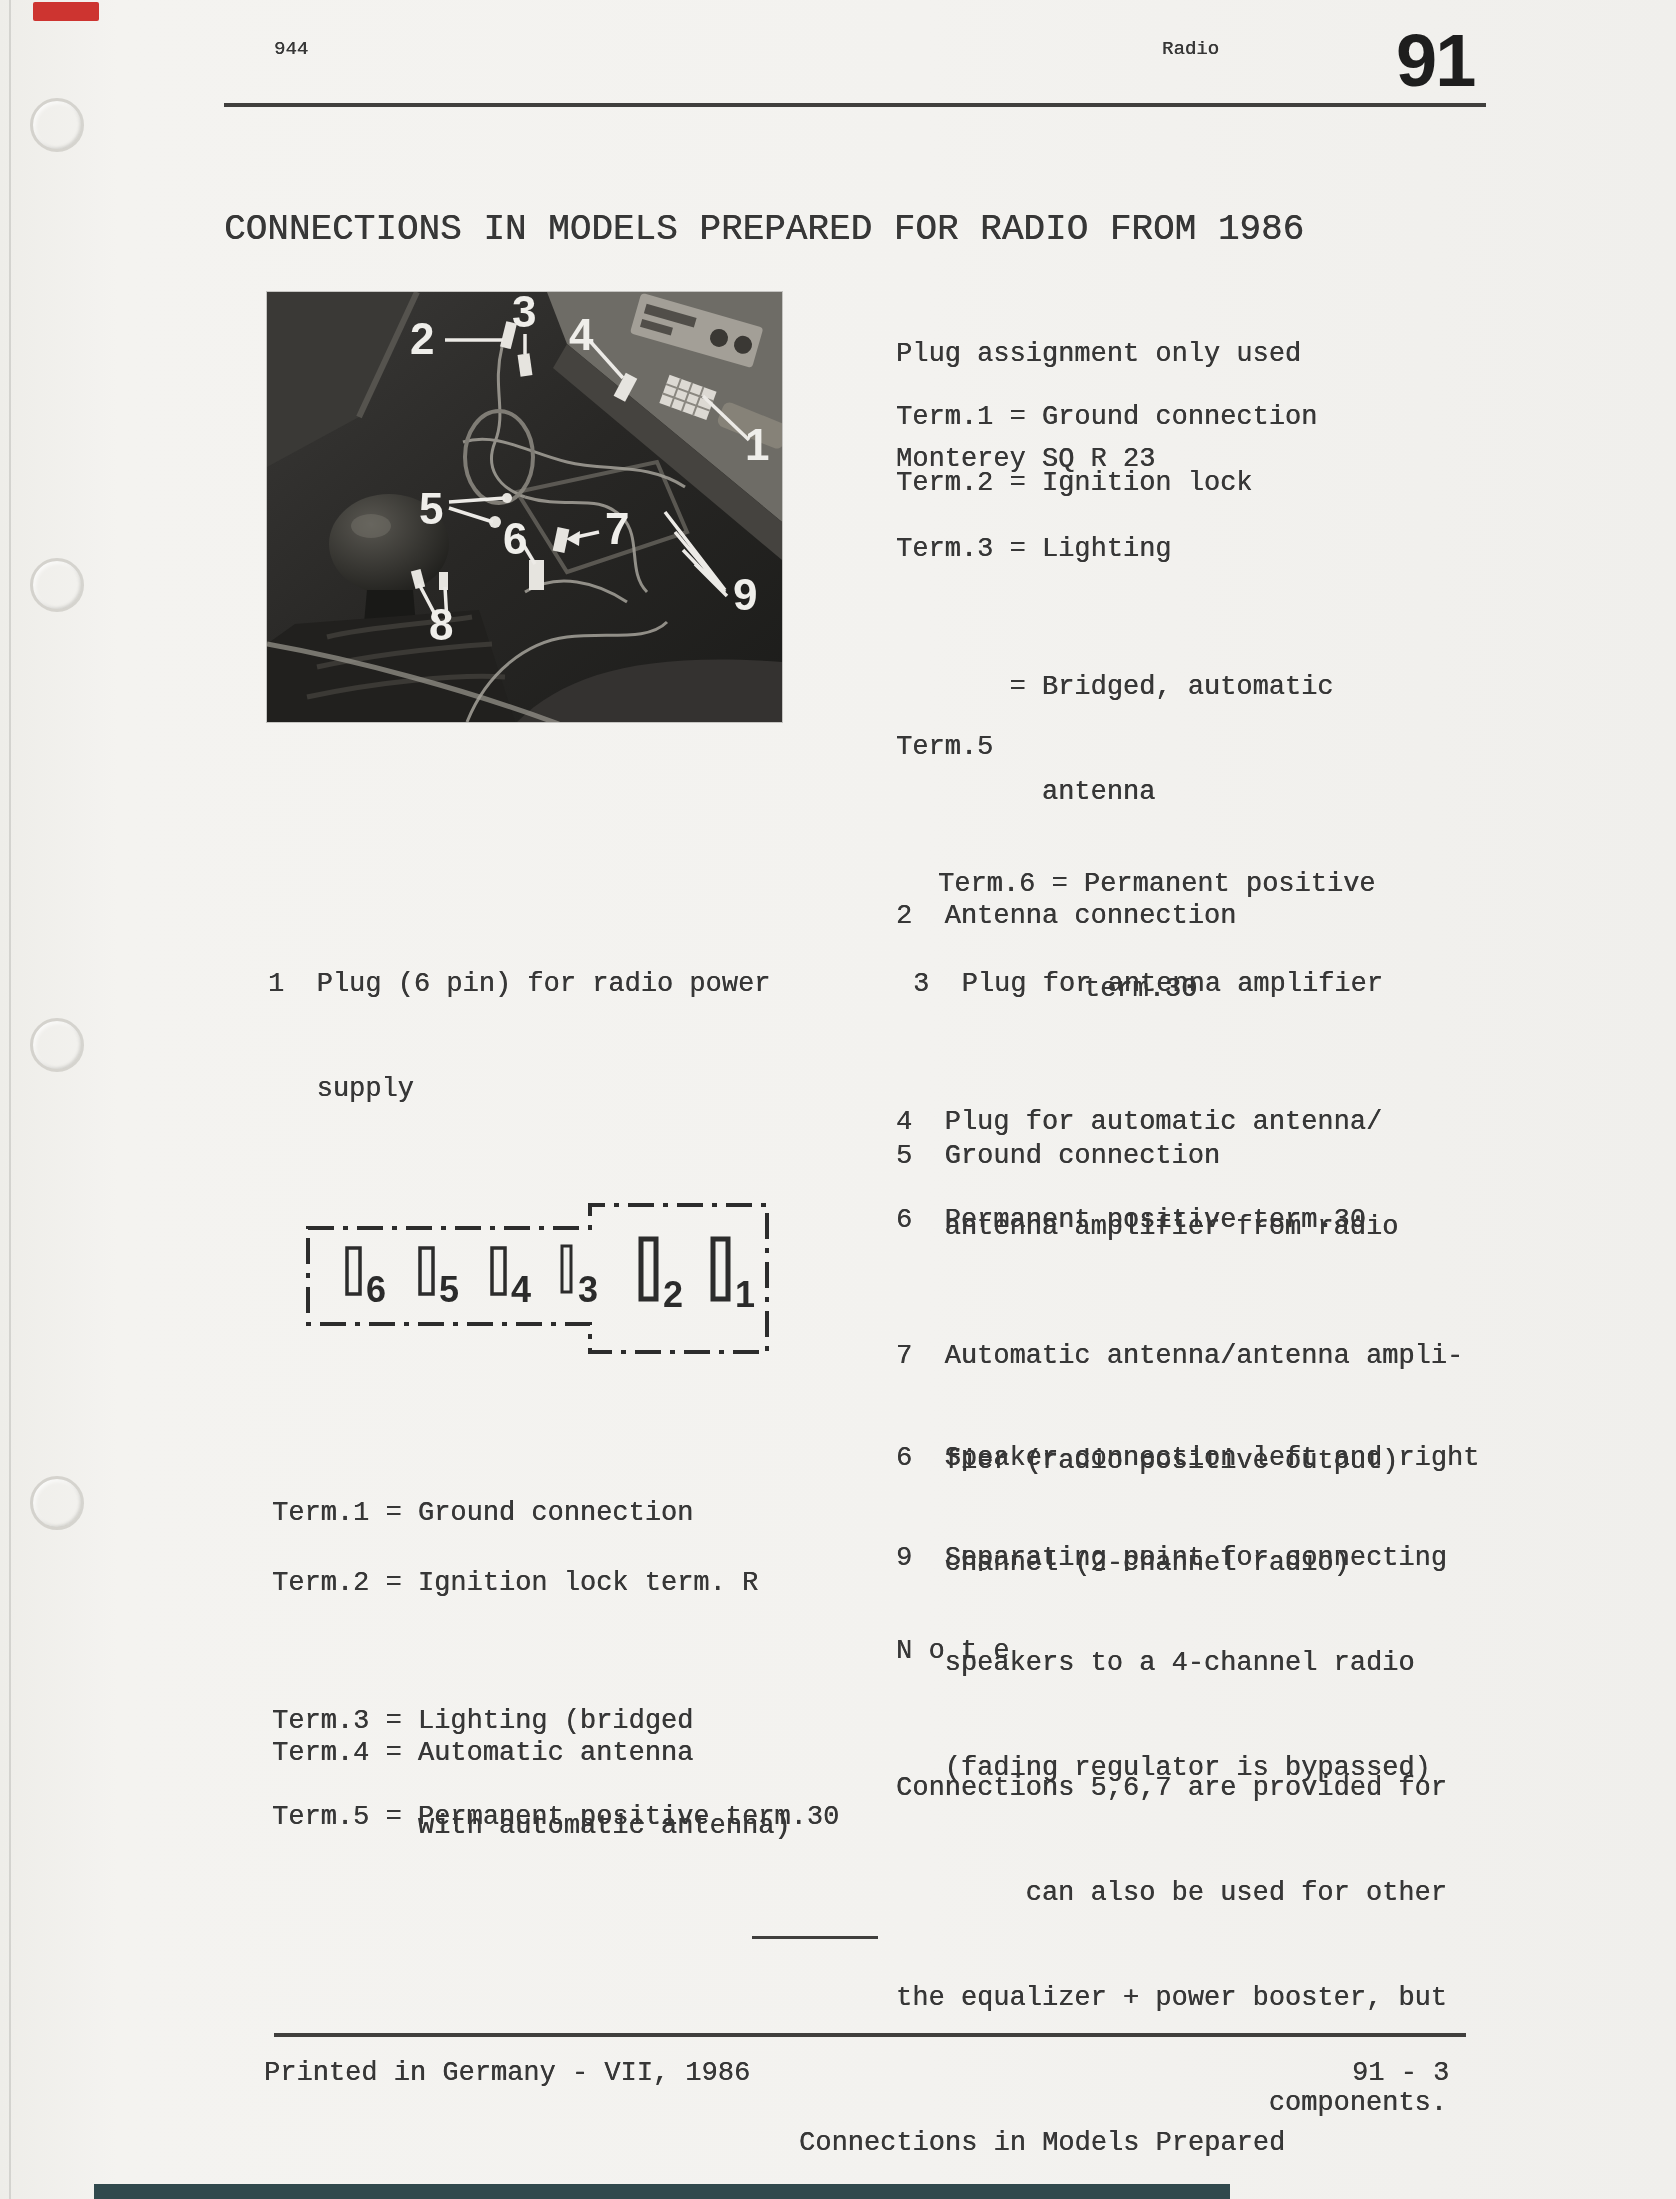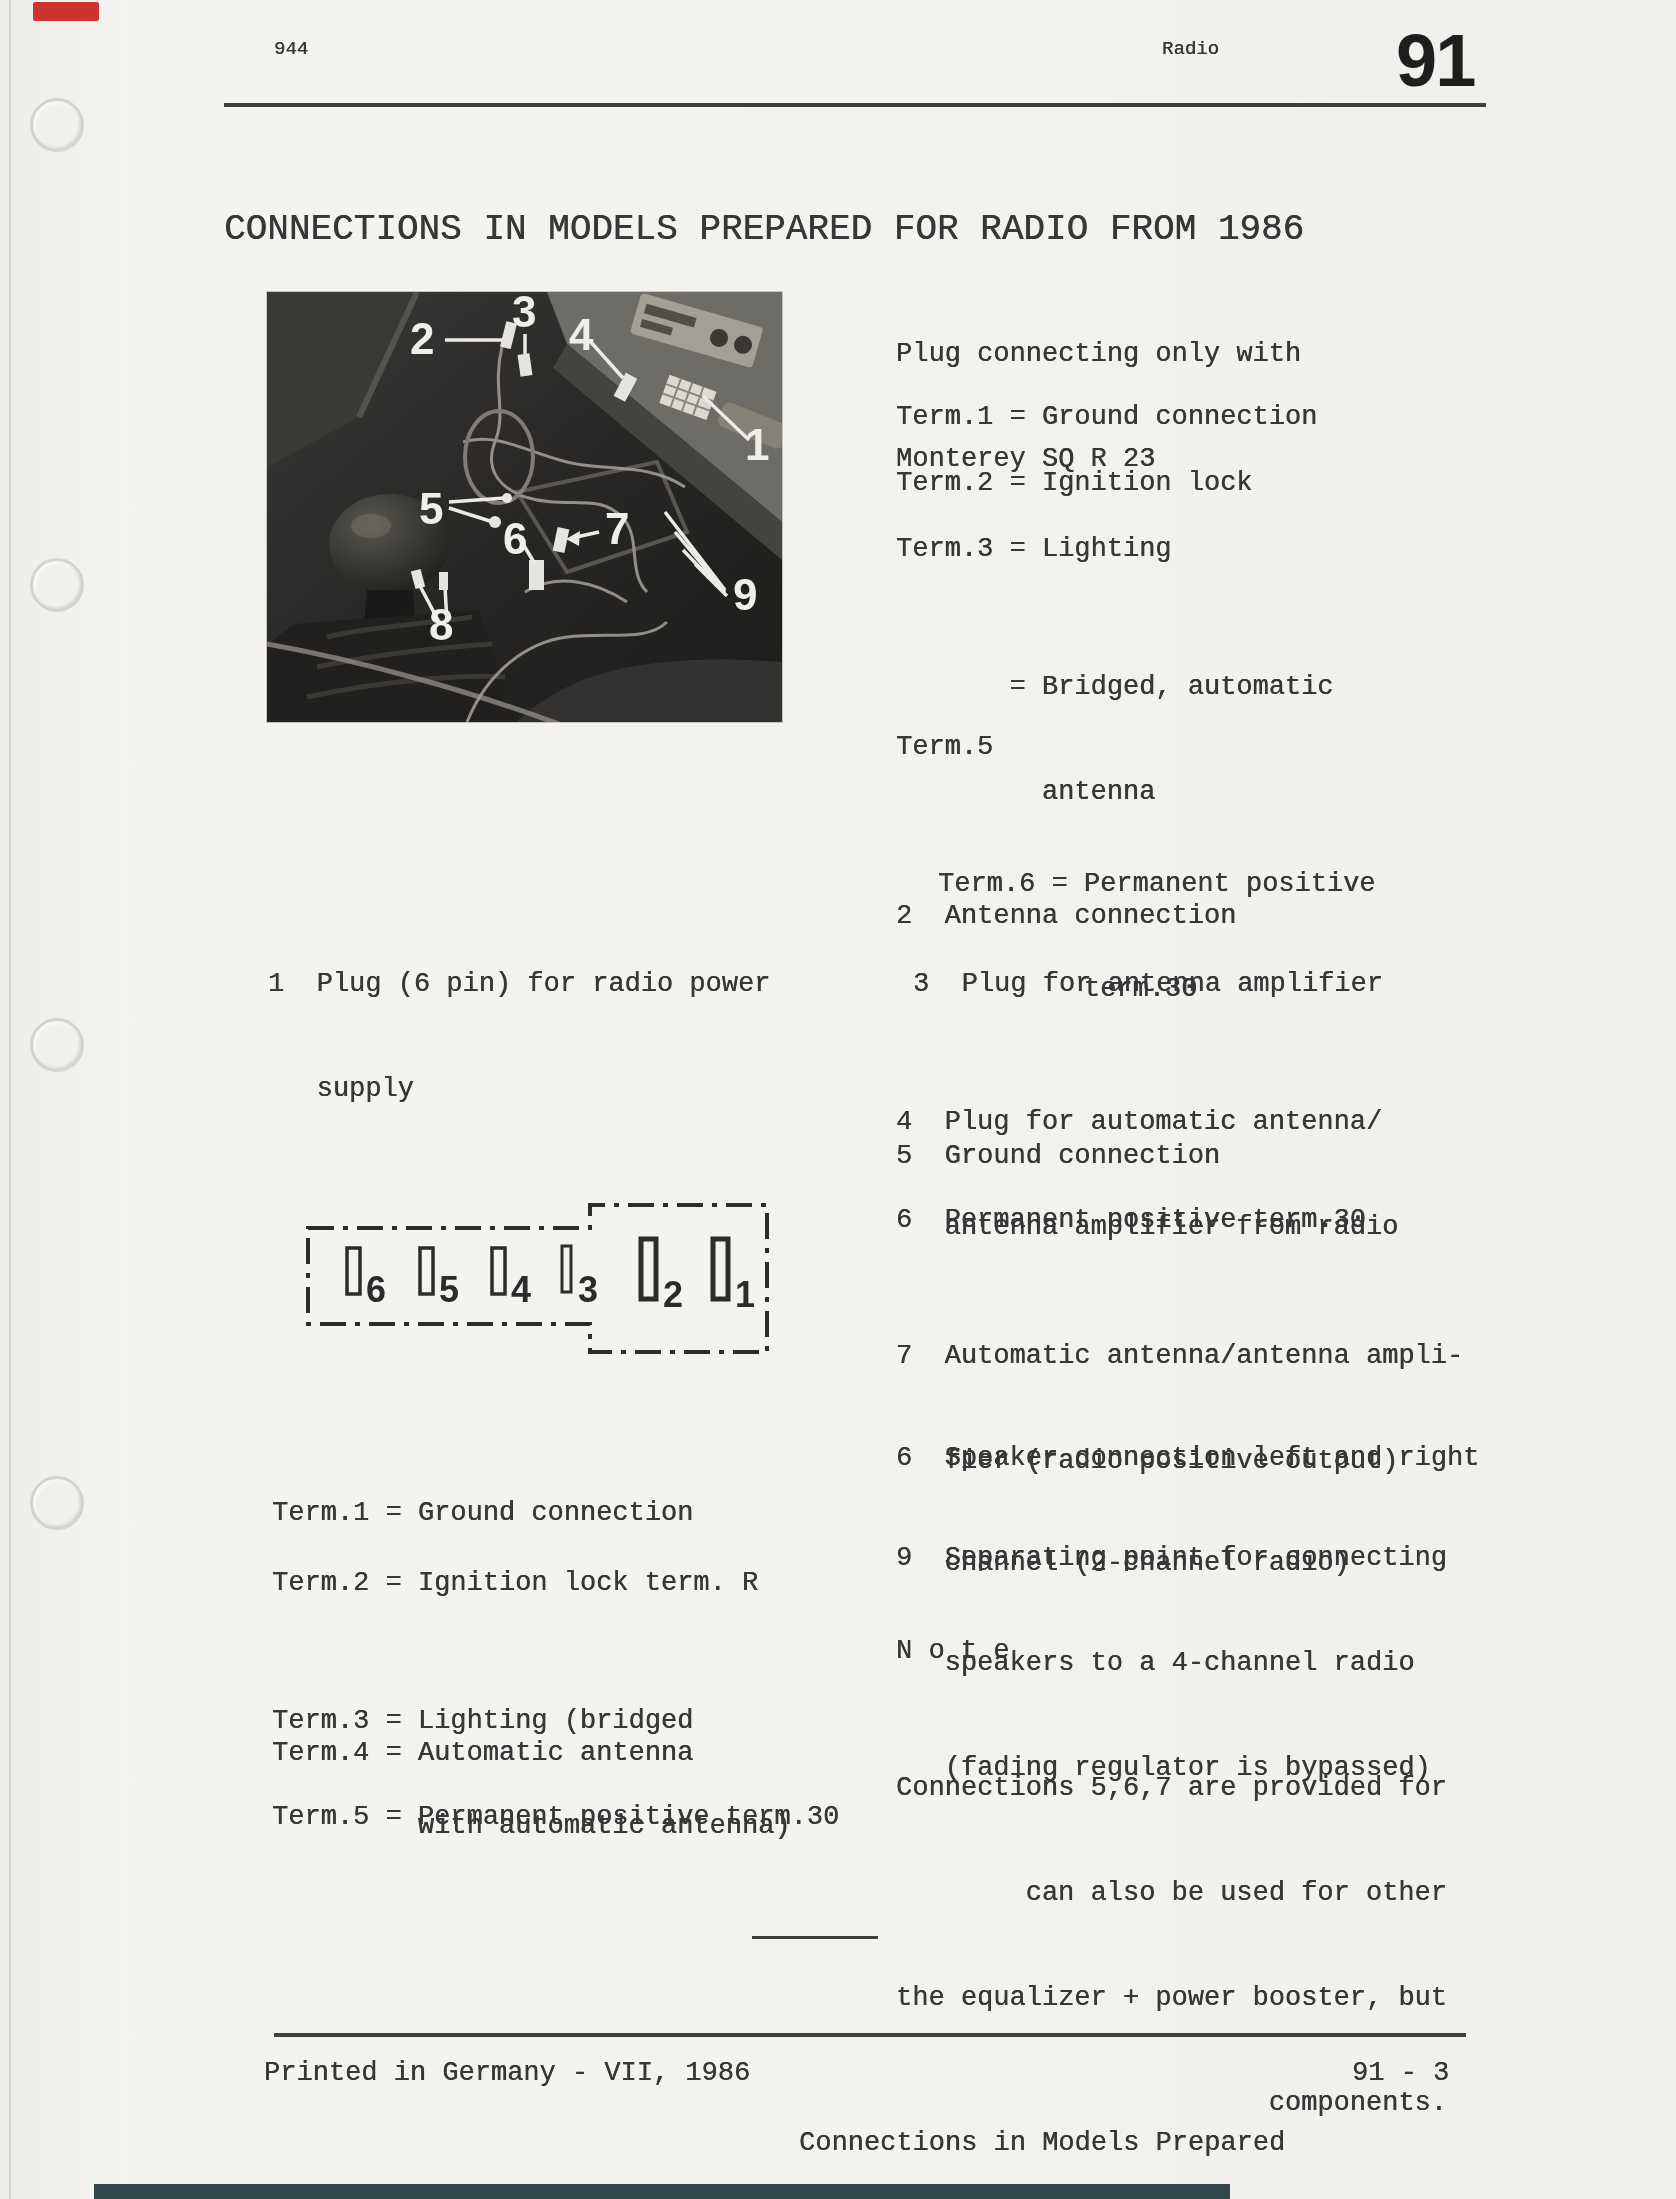--- a/index.html
+++ b/index.html
@@ -148,21 +148,21 @@
     <text class="callout" x="245" y="35">3</text>
     <text class="callout" x="302" y="58">4</text>
     <text class="callout" x="152" y="232">5</text>
     <text class="callout" x="236" y="262">6</text>
     <text class="callout" x="338" y="252">7</text>
     <text class="callout" x="162" y="348">8</text>
     <text class="callout" x="466" y="318">9</text>
   </svg>
 
   <div class="abs txt" style="left:896px;top:267px;">
-    <div>Plug connecting only with</div>
+    <div>Plug assignment only used</div>
     <div>Monterey SQ R 23</div>
   </div>
   <div class="abs txt" style="left:896px;top:400px;">Term.1 = Ground connection</div>
   <div class="abs txt" style="left:896px;top:466px;">Term.2 = Ignition lock</div>
   <div class="abs txt" style="left:896px;top:532px;">Term.3 = Lighting</div>
   <div class="abs txt" style="left:896px;top:600px;">
     <div>       = Bridged, automatic</div>
     <div>         antenna</div>
   </div>
   <div class="abs txt" style="left:896px;top:730px;">Term.5</div>

